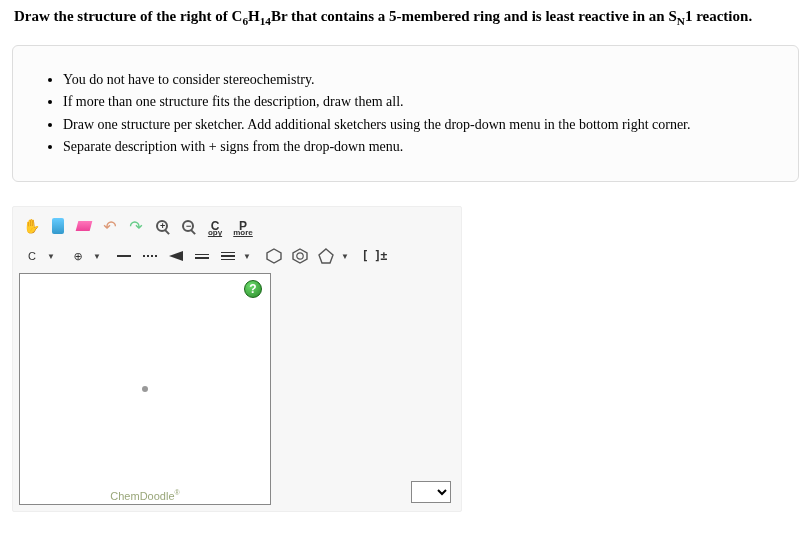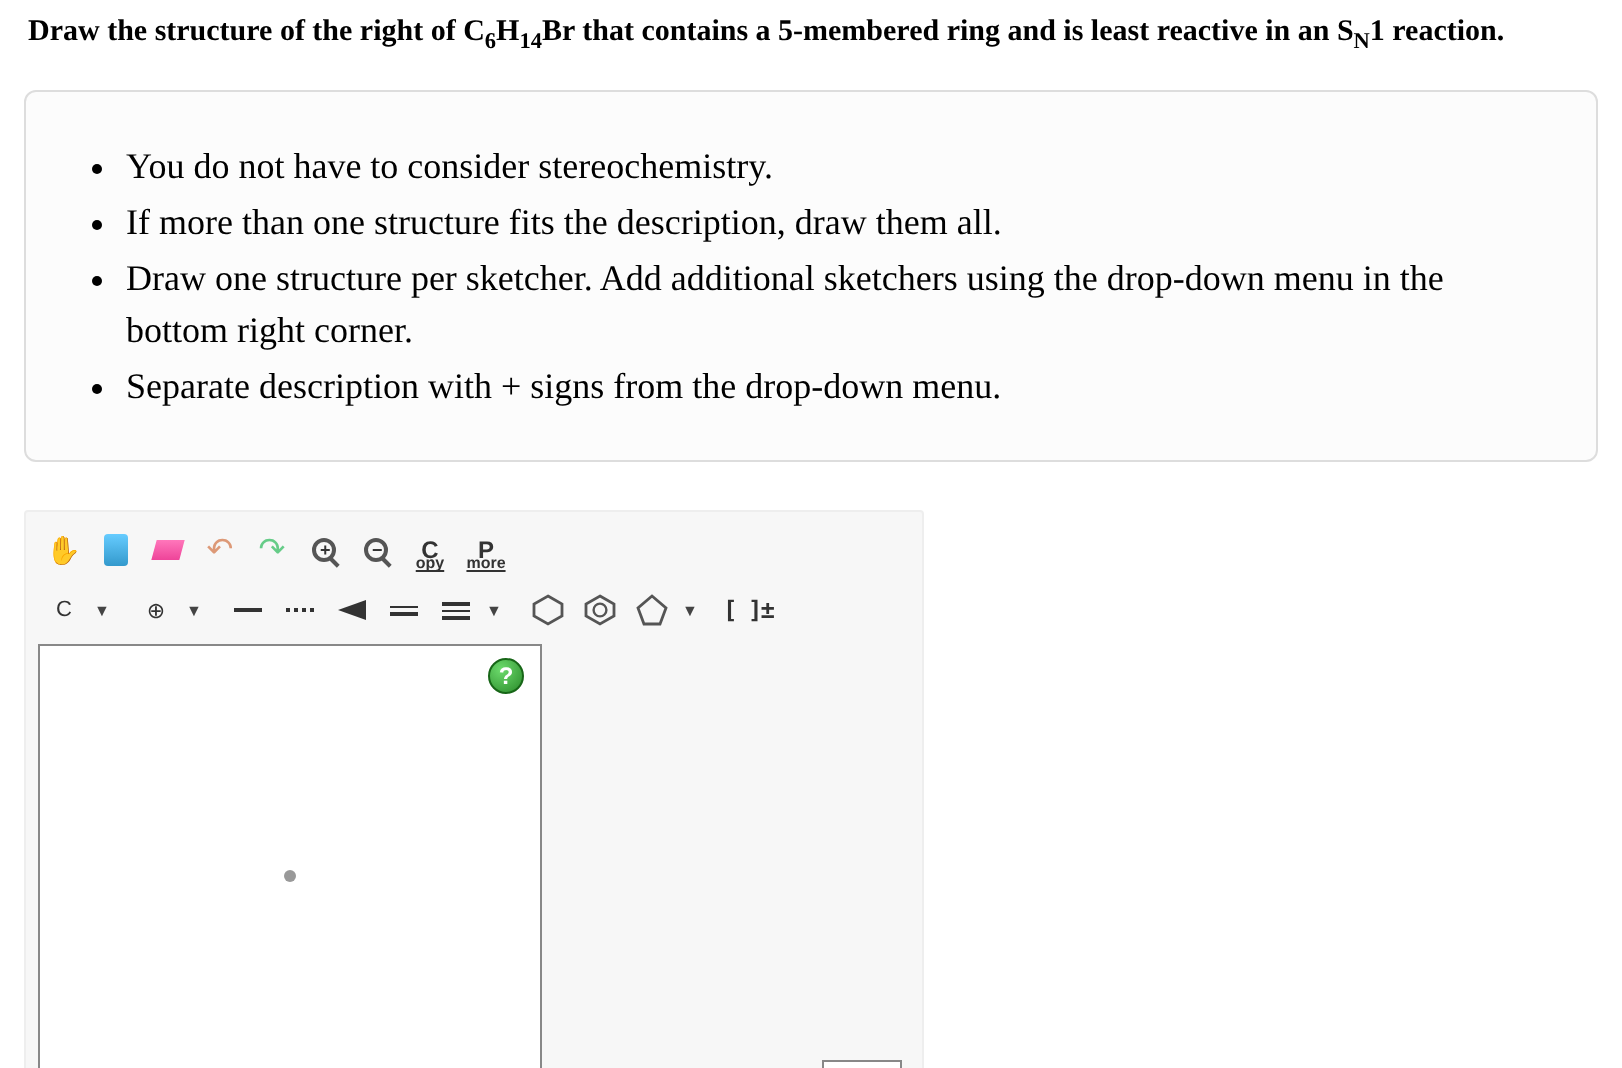--- a/index.html
+++ b/index.html
@@ -17,21 +17,21 @@
       padding: 0 2px;
     }
     .prompt sub { font-size: 0.75em; }
     .instructions-box {
       border: 1px solid #ddd;
       border-radius: 6px;
       background: #fcfcfc;
       padding: 22px 26px 22px 36px;
       margin-bottom: 24px;
       font-family: Georgia, serif;
-      font-size: 18px;
+      font-size: 14px;
       line-height: 1.45;
     }
     .instructions-box ul { list-style: disc; padding-left: 14px; }
     .instructions-box li { margin: 2px 0; }
     .sketcher-container {
       width: 450px;
       padding: 4px;
       background: #f7f7f7;
       border: 1px solid #eee;
       border-radius: 2px;

